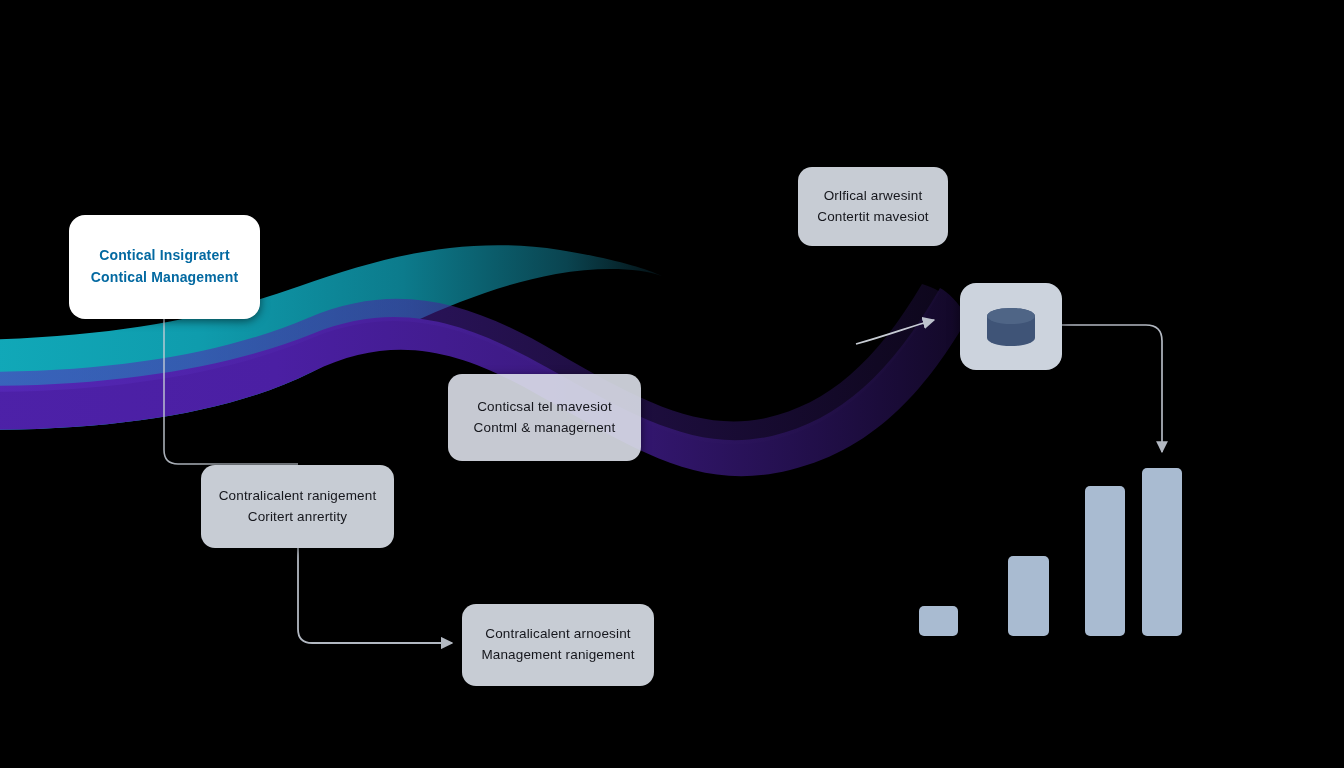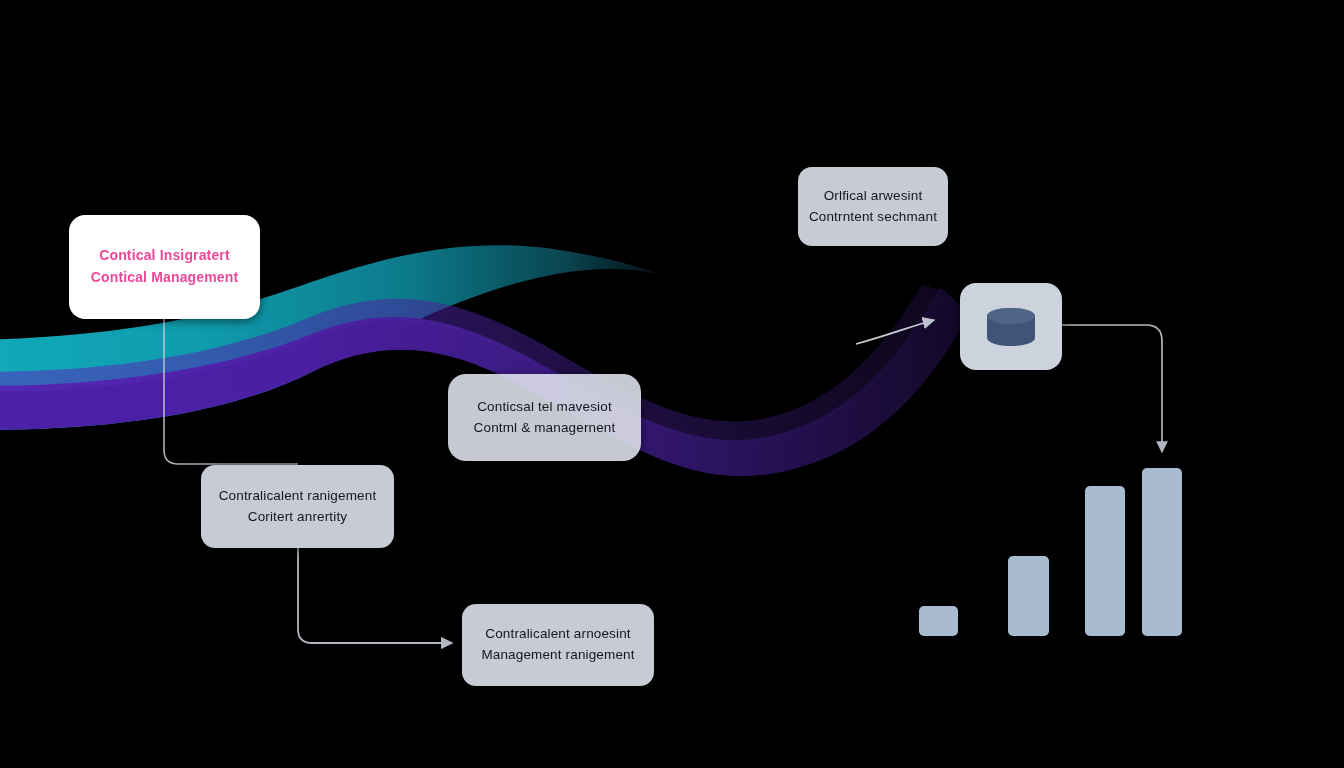--- a/index.html
+++ b/index.html
@@ -58,28 +58,27 @@
     white-space: nowrap;
     overflow: hidden;
   }
   .node.primary {
     background: #ffffff;
     border-radius: 16px;
   }
   .node.primary .line {
     font-weight: 700;
     font-size: 14px;
-    color: #ec4899;
+    color: #0369a1;
   }
   .node.pale {
     background: rgba(214, 219, 228, 0.93);
   }
   .node.pale2 {
     background: rgba(220, 223, 233, 0.90);
-    border-radius: 18px;
   }
 
   
   .db-node {
     position: absolute;
     z-index: 3;
     background: #ccd3dd;
     border-radius: 16px;
     box-shadow: 0 3px 12px rgba(0,0,0,0.5);
   }
@@ -179,21 +178,21 @@
     <path d="M 1062,325 L 1146,325 Q 1162,325 1162,341 L 1162,452" fill="none" stroke="#c6ccd6" stroke-width="1.7" opacity="0.9" marker-end="url(#arrowD)"></path>
   </svg>
 
   <div class="node primary" style="left:69px; top:215px; width:191px; height:104px;">
     <span class="line">Contical Insigratert</span>
     <span class="line">Contical Management</span>
   </div>
 
   <div class="node pale" style="left:798px; top:167px; width:150px; height:79px;">
     <span class="line">Orlfical arwesint</span>
-    <span class="line">Contrntent sechmant</span>
+    <span class="line">Contertit mavesiot</span>
   </div>
 
   <div class="node pale2" style="left:448px; top:374px; width:193px; height:87px;">
     <span class="line">Conticsal tel mavesiot</span>
     <span class="line">Contml &amp; managernent</span>
   </div>
 
   <div class="node pale" style="left:201px; top:465px; width:193px; height:83px;">
     <span class="line">Contralicalent ranigement</span>
     <span class="line">Coritert anrertity</span>

